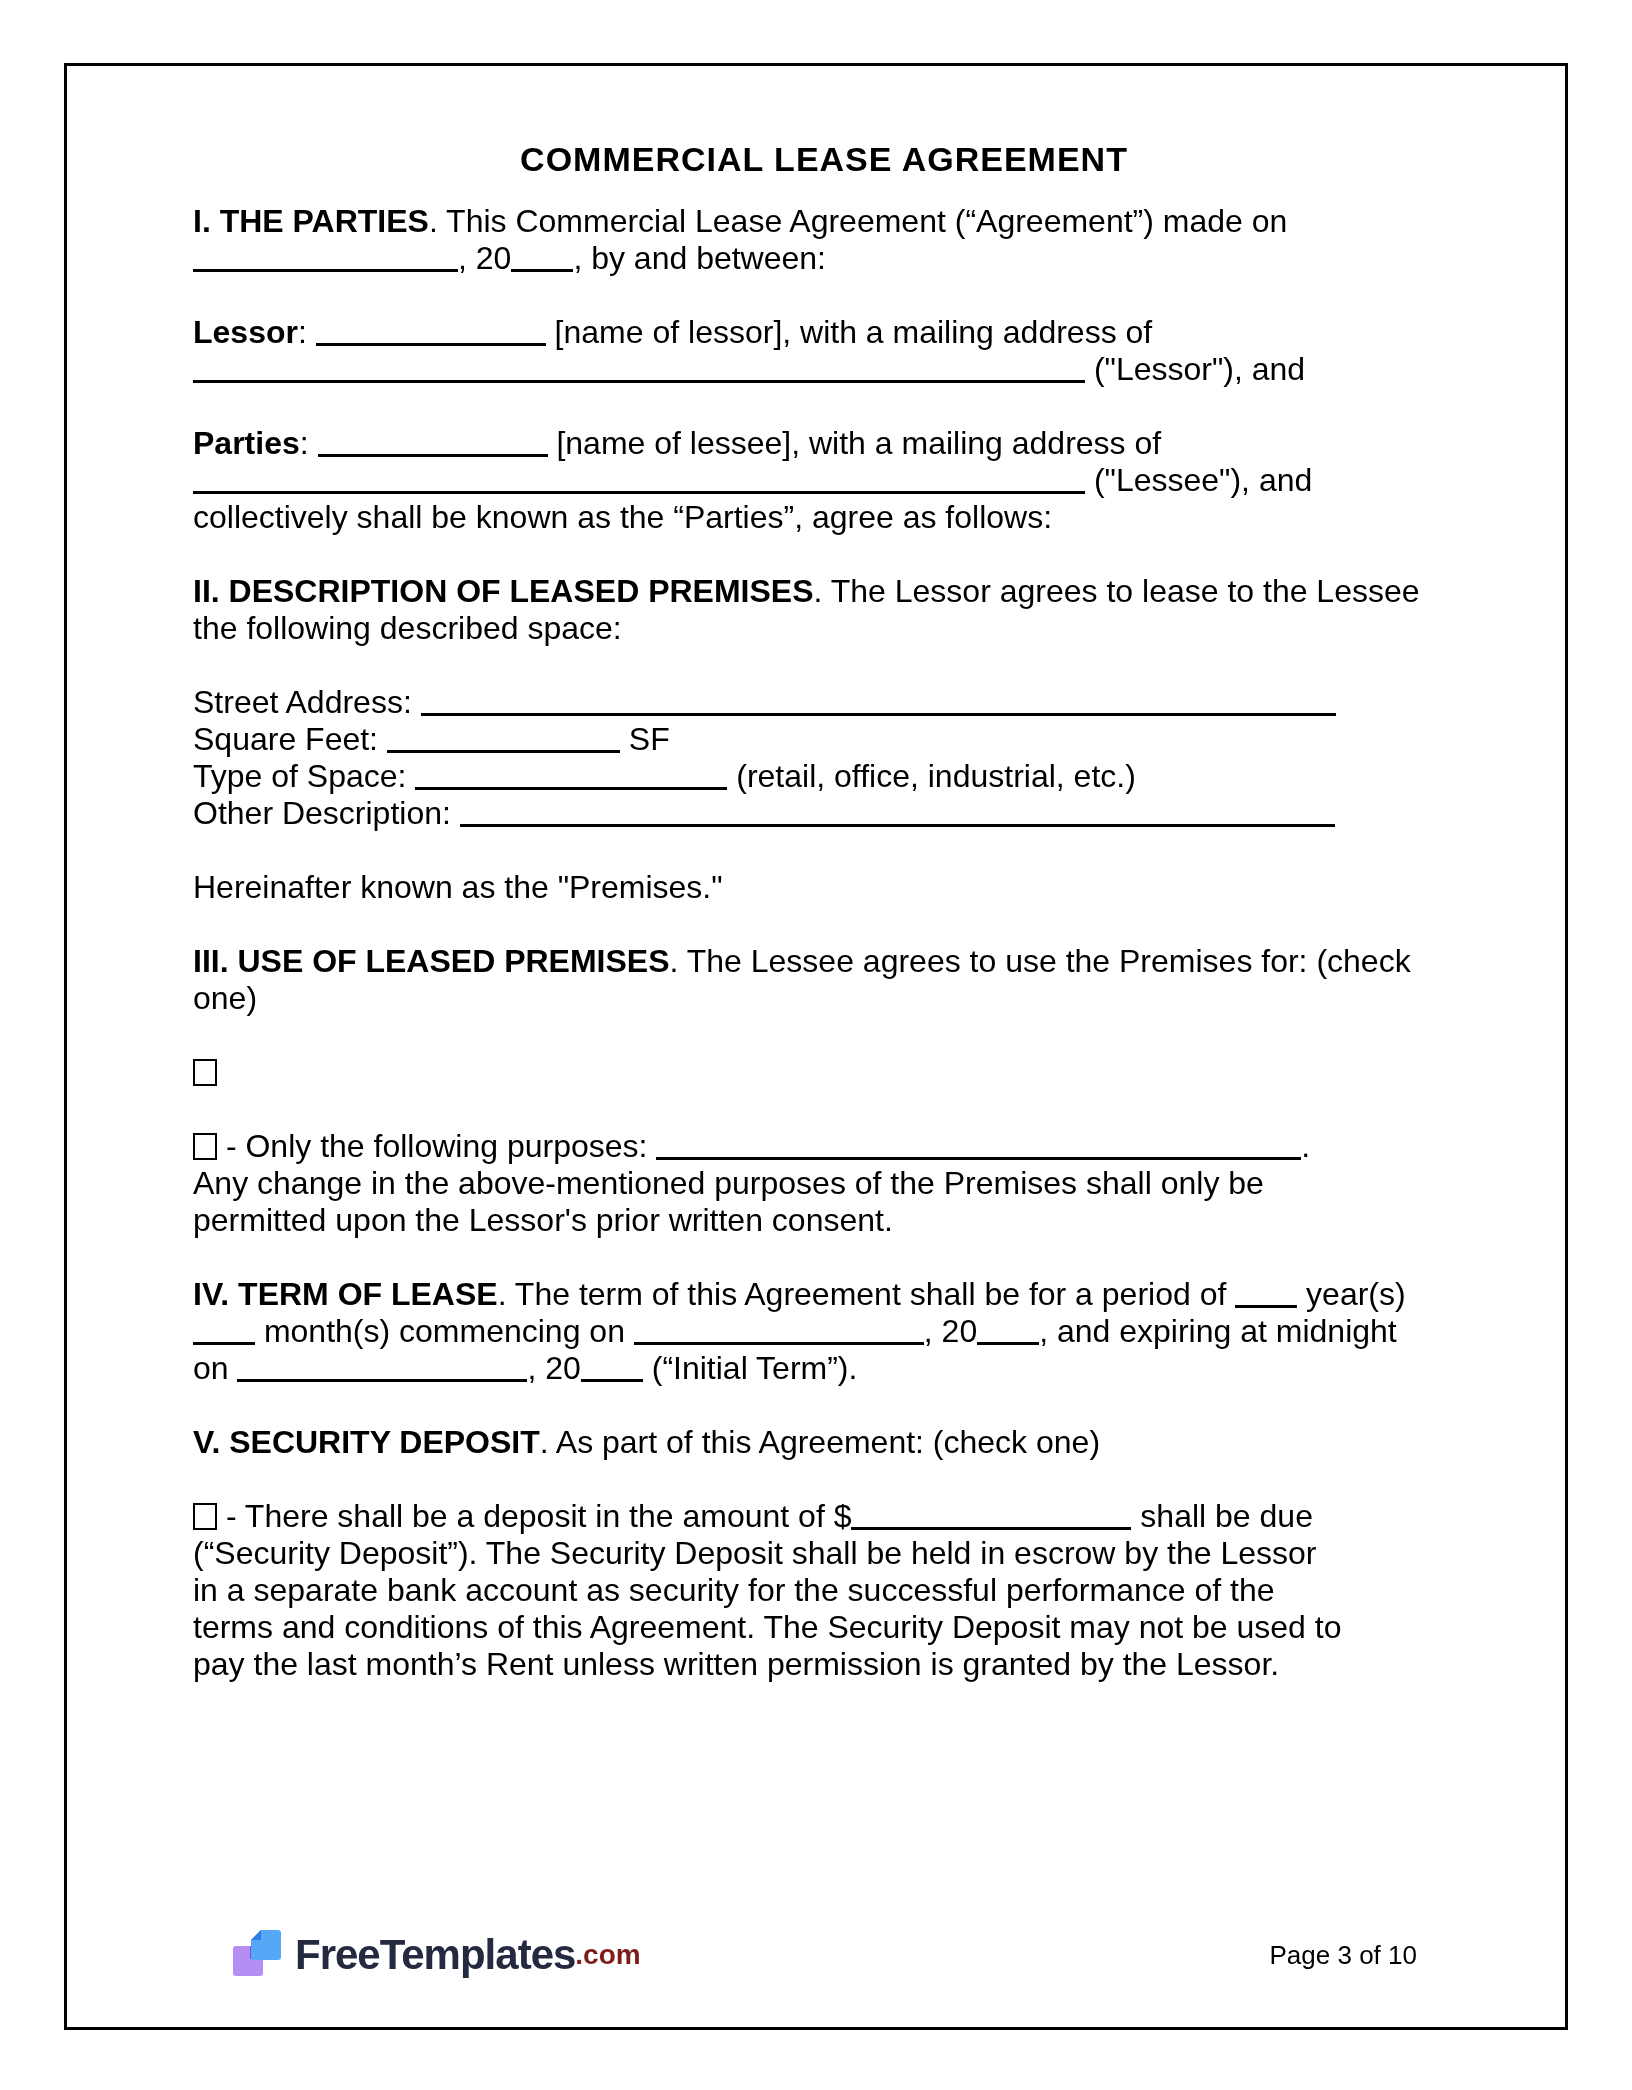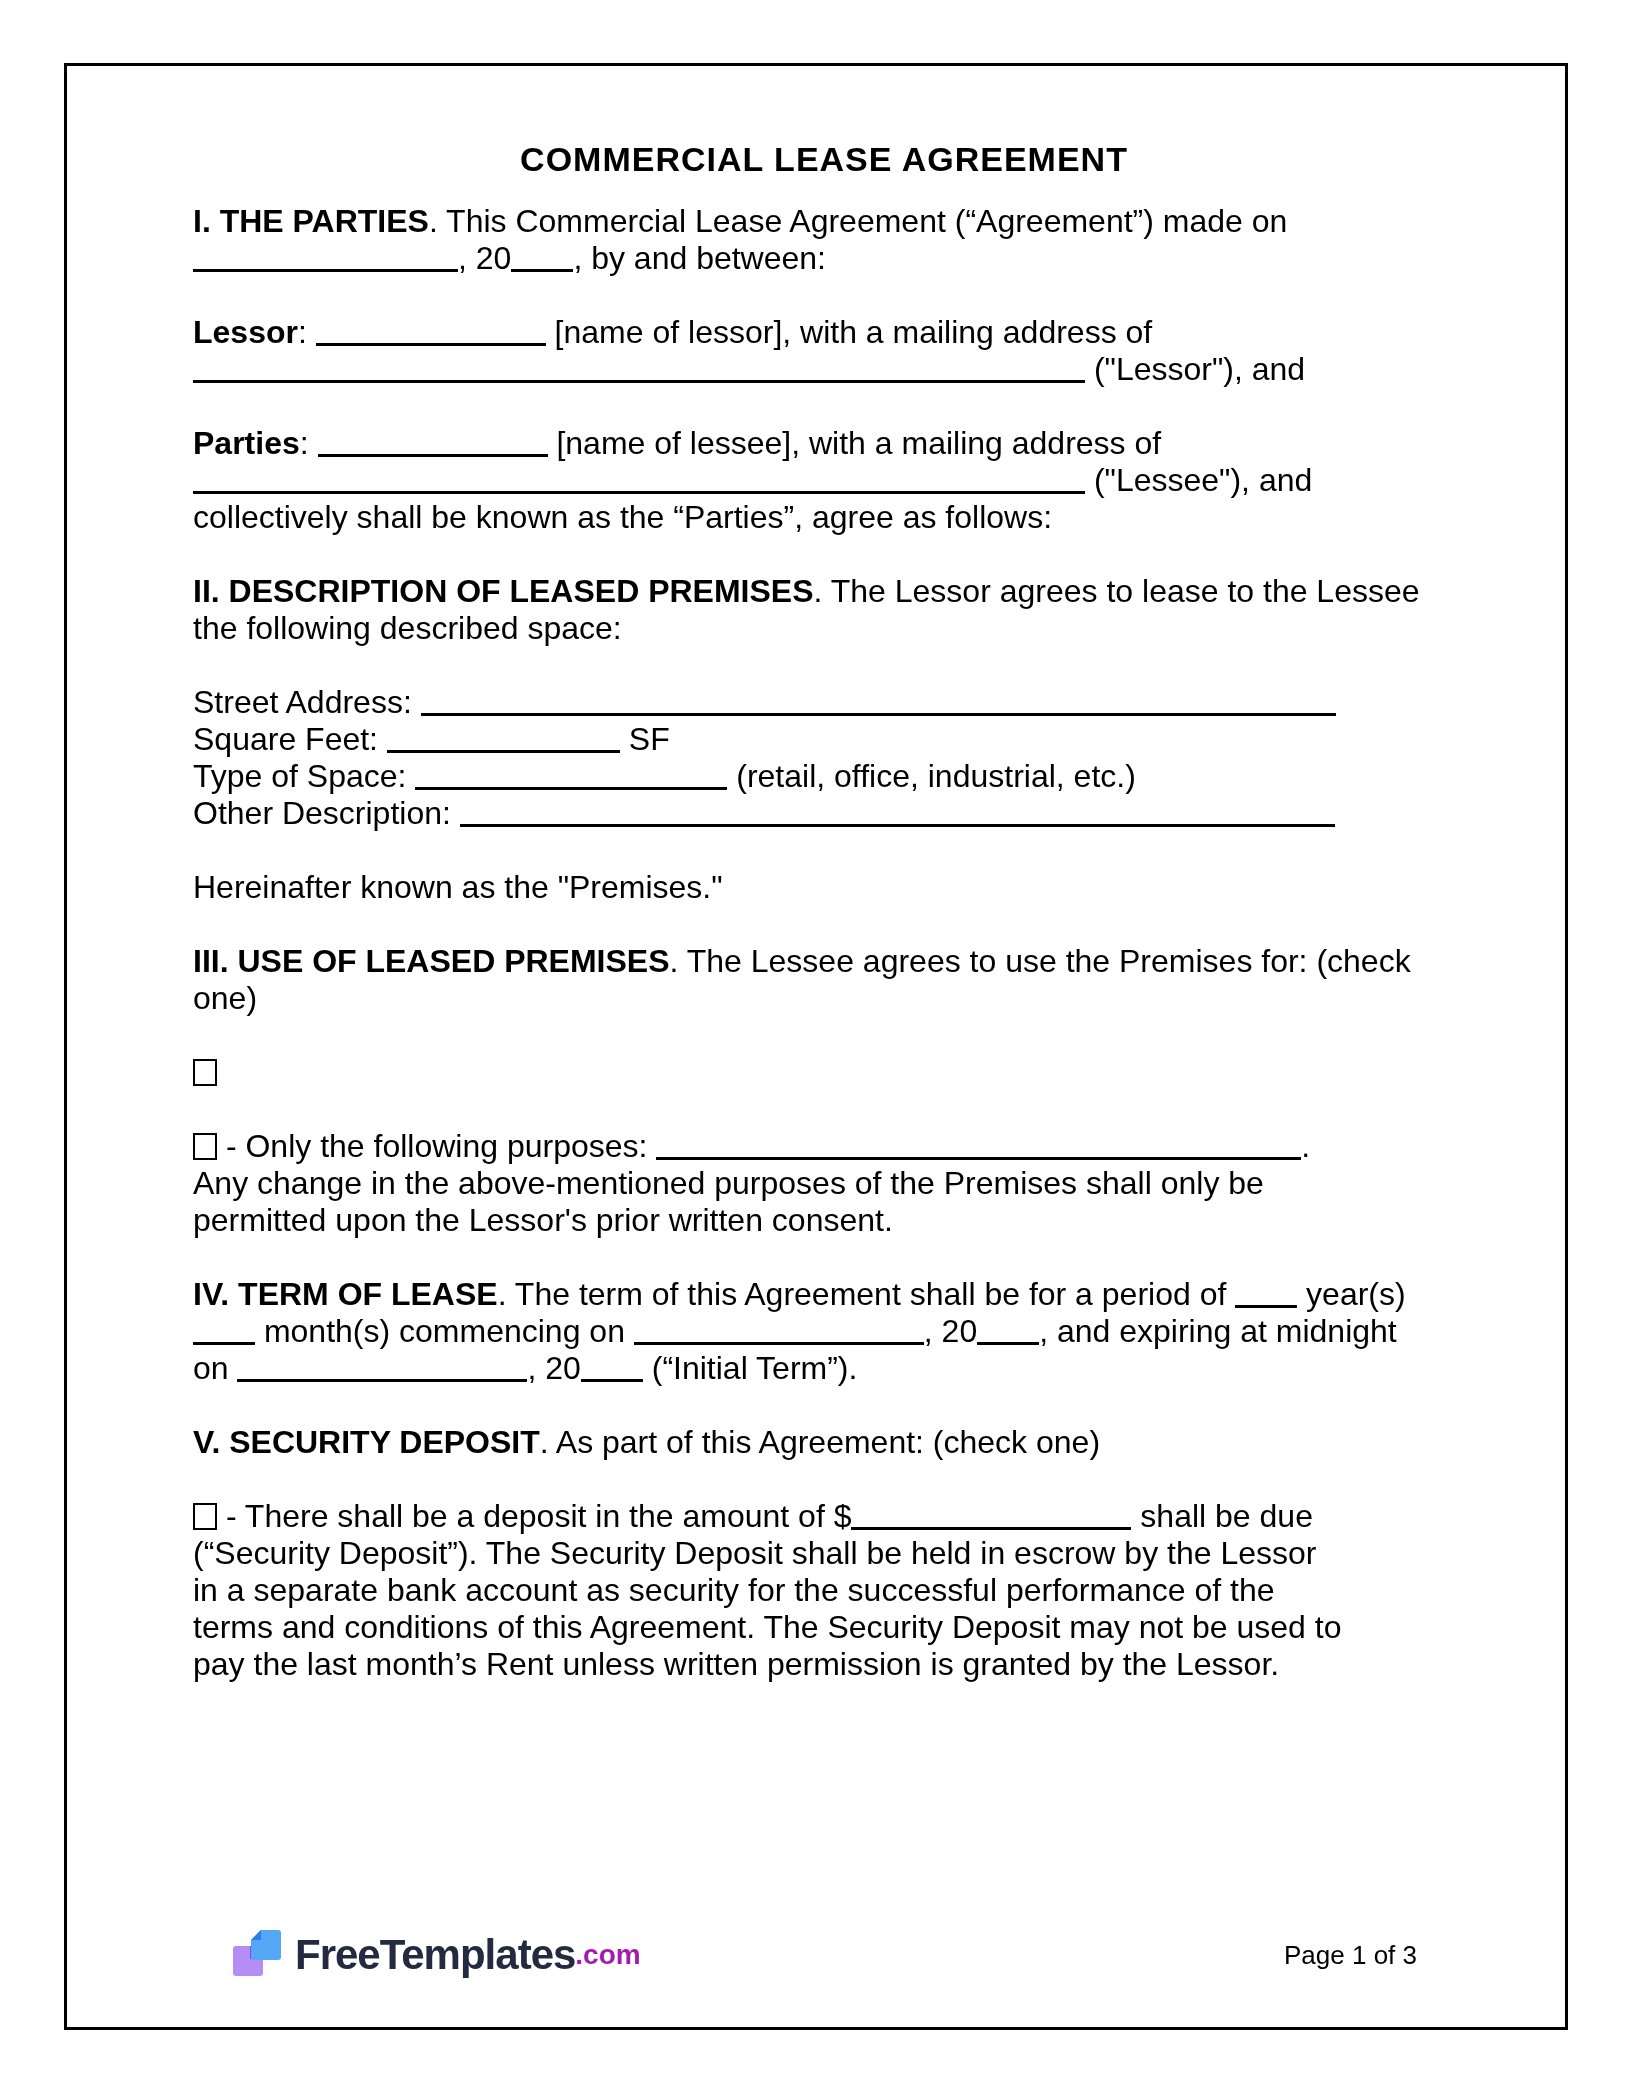--- a/index.html
+++ b/index.html
@@ -37,21 +37,21 @@
   }
   .logo{display:flex;align-items:center;padding-left:28px;}
   .logo-icon{position:relative;width:50px;height:50px;margin-right:12px;}
   .sq-purple{position:absolute;left:0;top:16px;width:30px;height:30px;background:#b58df3;border-radius:3px;}
   .sq-overlap{position:absolute;left:17px;top:16px;width:13px;height:13px;background:#7c50e8;}
   .sq-blue{position:absolute;left:18px;top:0;width:30px;height:30px;background:#55a8f6;border-radius:3px;
     clip-path:polygon(0 33%,33% 0,100% 0,100% 100%,0 100%);}
   .sq-fold{position:absolute;left:18px;top:0;width:10px;height:10px;background:#2f7de2;
     clip-path:polygon(100% 0,100% 100%,0 100%);}
   .logo-text{font-weight:bold;font-size:42px;color:#242b40;letter-spacing:-1px;line-height:50px;}
-  .logo-suffix{font-weight:bold;font-size:28px;color:#a21caf;letter-spacing:0;}
+  .logo-suffix{font-weight:bold;font-size:28px;color:#7f1d1d;letter-spacing:0;}
   .page-label{font-size:26px;color:#000;}
 </style>
 </head>
 <body>
 
 <div class="page-border"></div>
 
 <div class="content">
   <div class="doc-title">COMMERCIAL LEASE AGREEMENT</div>
   <div>
@@ -115,14 +115,14 @@
   <div class="logo">
     <div class="logo-icon">
       <div class="sq-purple"></div>
       <div class="sq-overlap"></div>
       <div class="sq-blue"></div>
       <div class="sq-fold"></div>
     </div>
     <span class="logo-text">FreeTemplates</span>
       <span class="logo-suffix">.com</span>
   </div>
-  <div class="page-label">Page 1 of 3</div>
+  <div class="page-label">Page 3 of 10</div>
 </div>
 
 </body></html>

